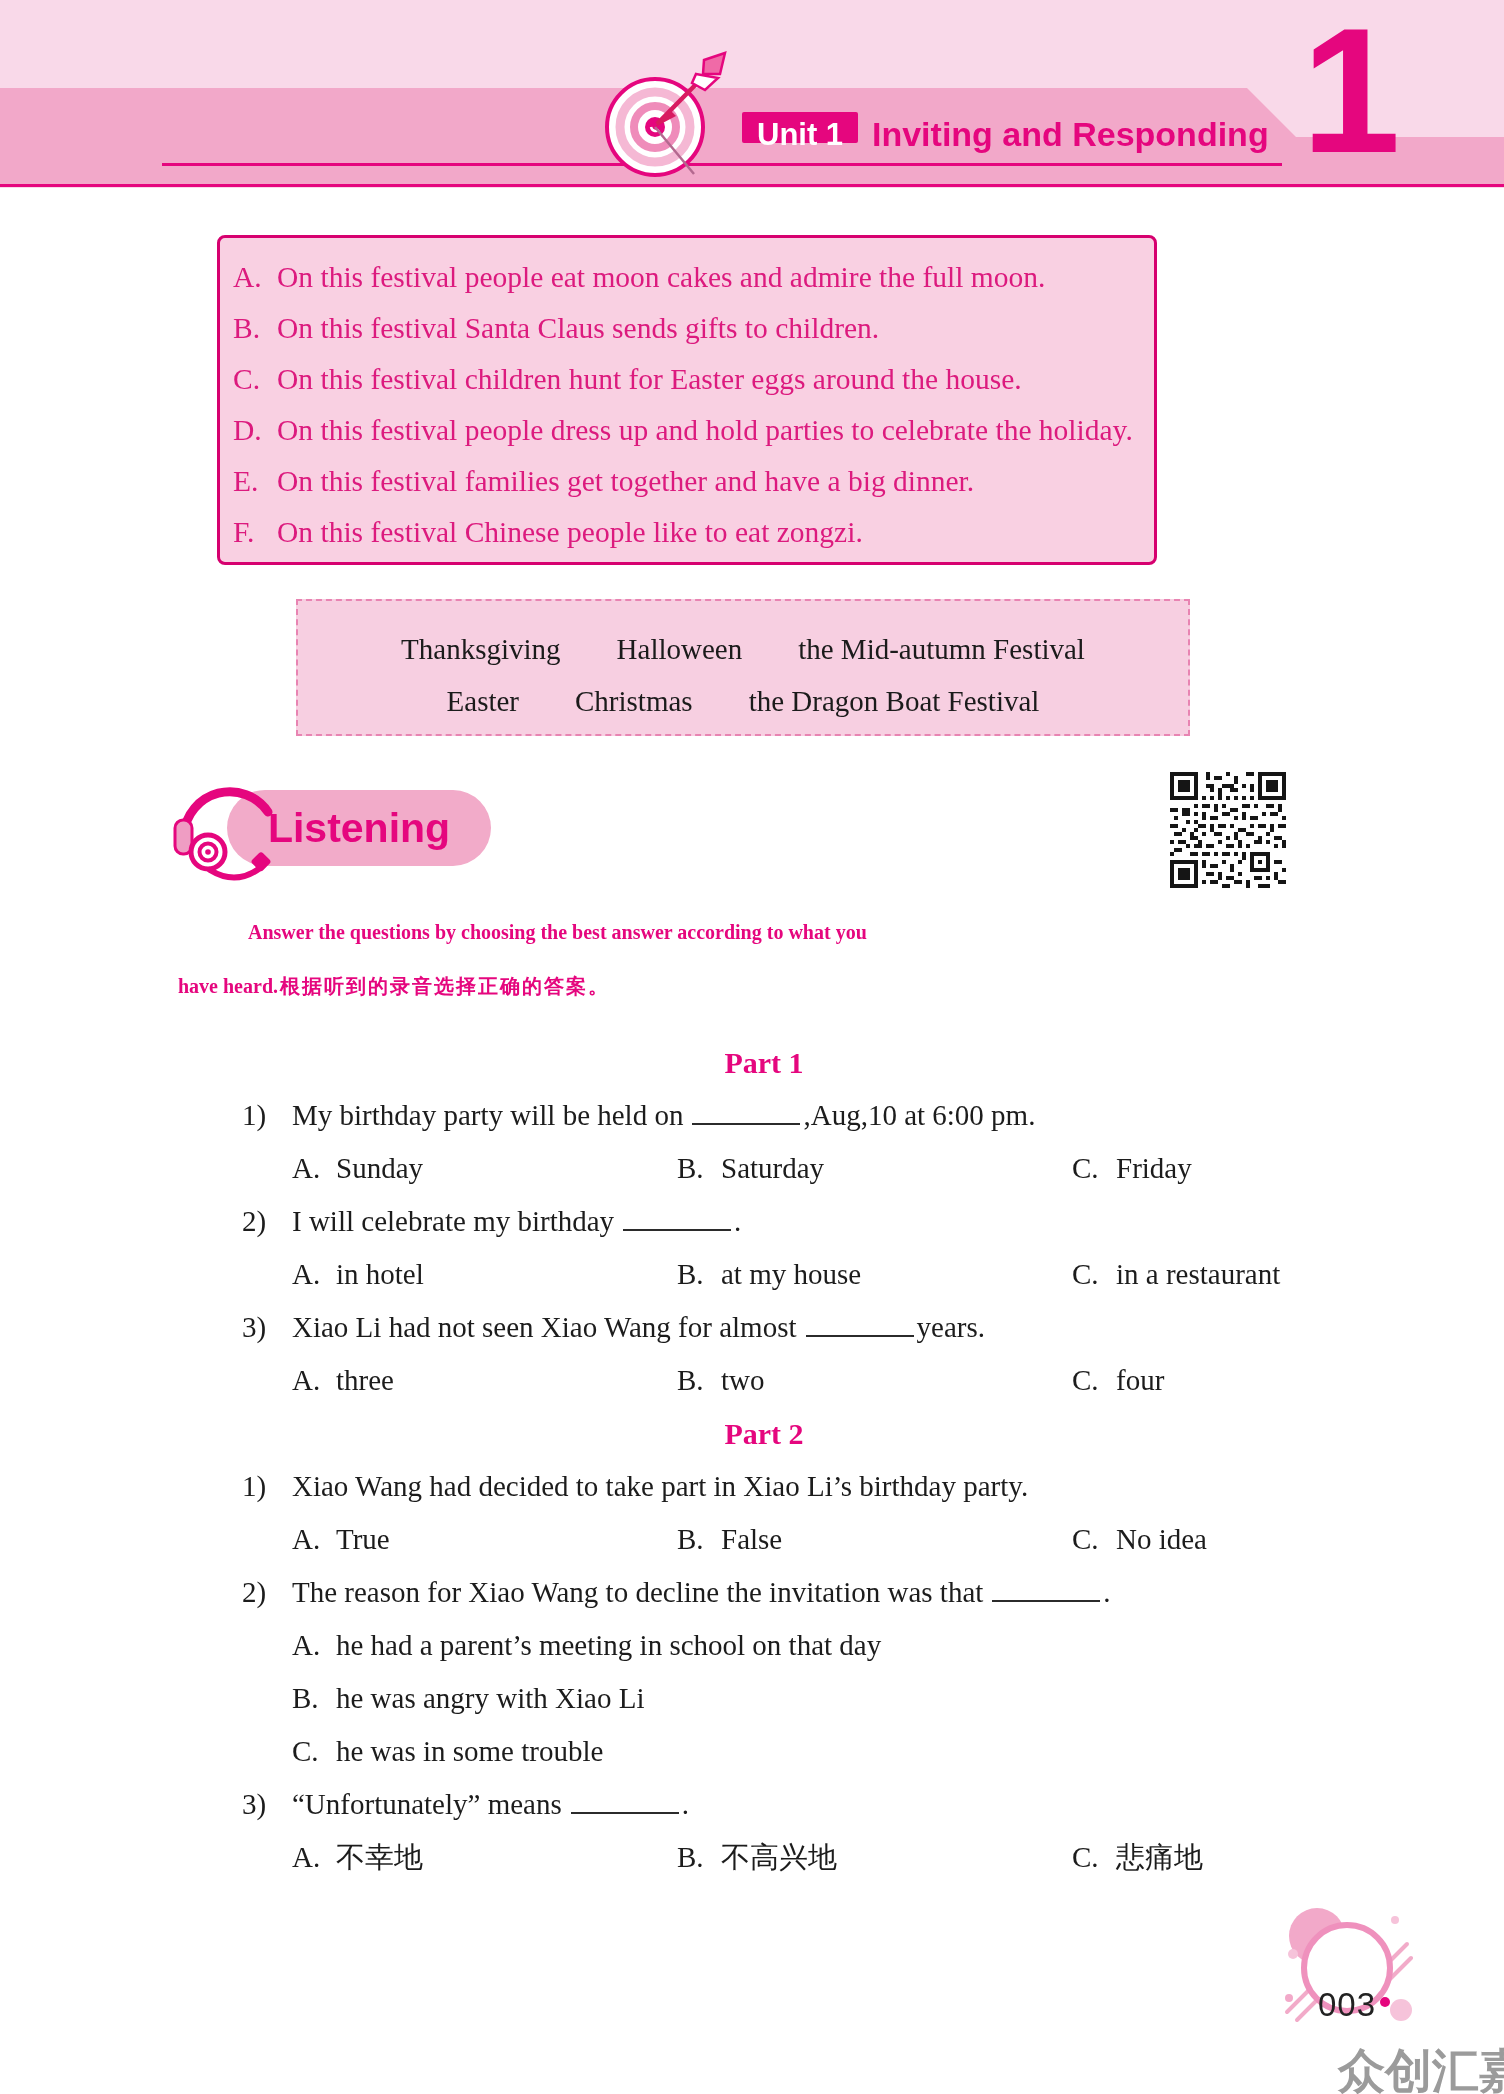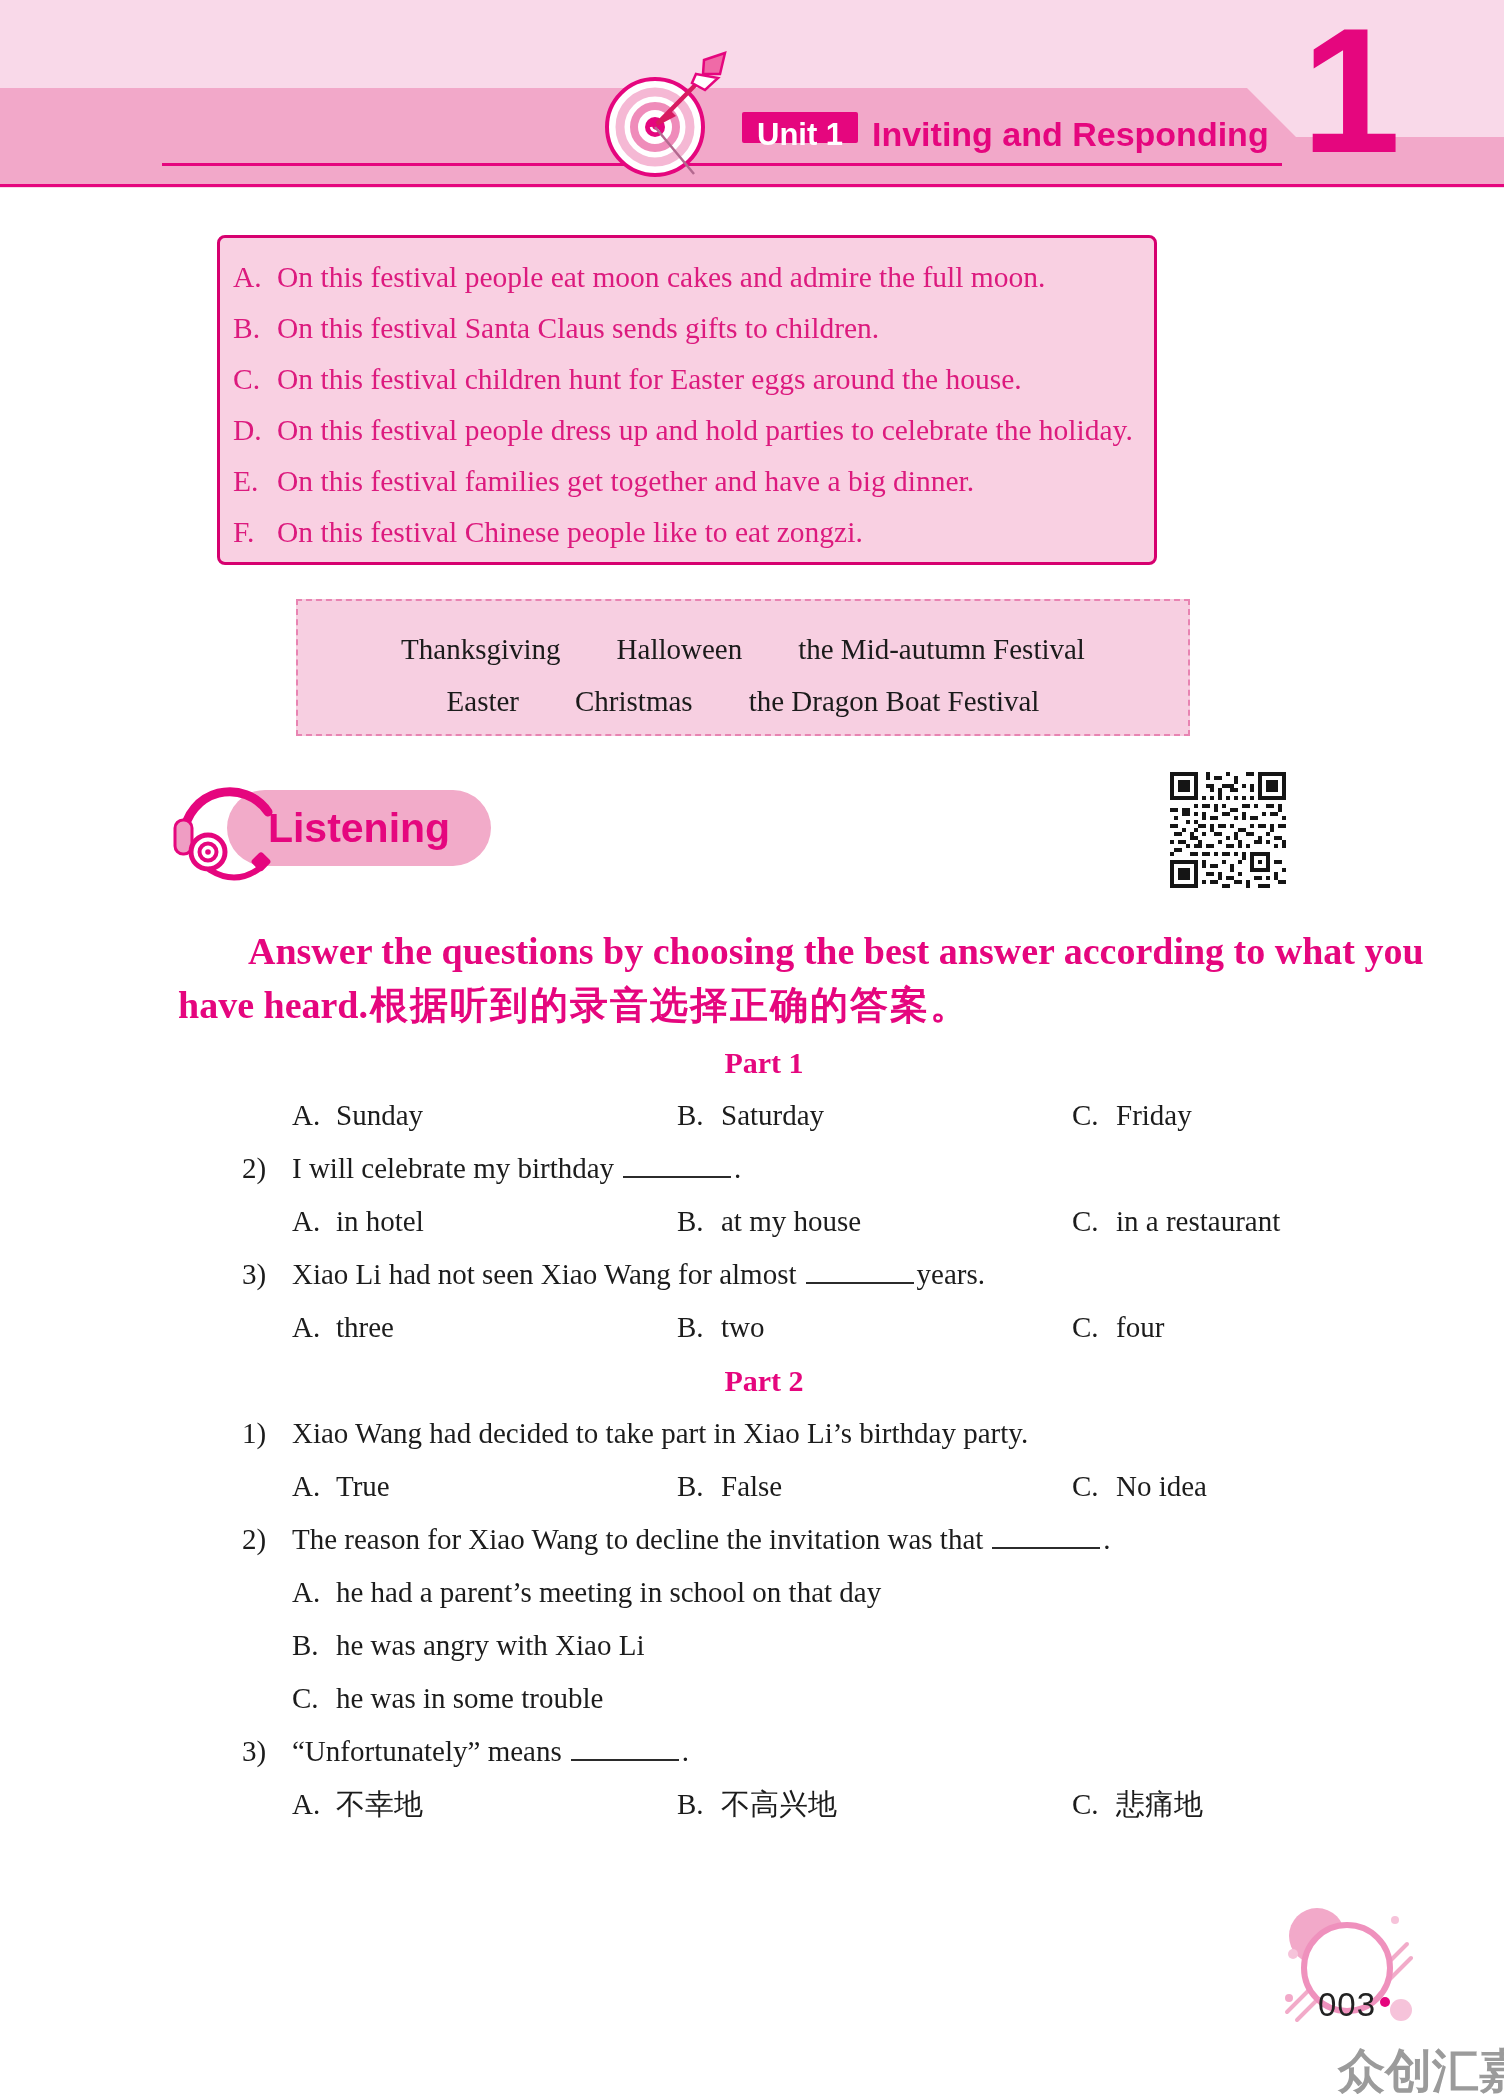--- a/index.html
+++ b/index.html
@@ -47,22 +47,22 @@
   
   .listen-pill { position:absolute; left:227px; top:790px; width:264px; height:76px;
                  background:#f2abc9; border-radius:40px; text-align:center; }
   .listen-pill span { font-family:"Liberation Sans", sans-serif; font-weight:bold;
                       font-size:41px; line-height:76px; color:#e5067e; }
   .headset { position:absolute; left:168px; top:760px; width:122px; height:124px; }
 
   .qr { position:absolute; left:1170px; top:772px; width:116px; height:116px; }
 
   
-  .instructions { position:absolute; left:178px; top:924px; width:1170px;
-                  font-weight:bold; color:#e5067e; font-size:38px; line-height:54px; }
+  .instructions { position:absolute; left:178px; top:905px; width:1170px;
+                  font-weight:bold; color:#e5067e; font-size:20px; line-height:54px; }
   .ins-line1 { text-indent:70px; white-space:nowrap; }
   .ins-line2 { white-space:nowrap; }
   .ins-line2 .zh { font-family:"Liberation Sans", sans-serif; margin-left:2px;
                    letter-spacing:2px; }
 
   
   .questions { position:absolute; left:242px; top:1036px; width:1160px;
                font-size:29px; line-height:53px; color:#1c1c1c; }
   .part-heading { width:1044px; text-align:center; color:#e5067e;
                   font-weight:bold; font-size:30px; }
@@ -184,20 +184,23 @@
     <div class="ins-line1">Answer the questions by choosing the best answer according to what you</div>
     <div class="ins-line2">
       <span>have heard.</span><span class="zh">根据听到的录音选择正确的答案。</span>
     </div>
   </div>
 
   <div class="questions">
 
     <div class="part-heading">Part 1</div>
 
+    <div class="q-line">
+      <span class="q-num">1)</span><span>My birthday party will be held on</span><span class="blank"></span><span>,Aug,10 at 6:00 pm.</span>
+    </div>
     <div class="opt-row">
       <div class="c1"><span class="o-label">A.</span><span>Sunday</span></div>
       <div class="c2"><span class="o-label">B.</span><span>Saturday</span></div>
       <div class="c3"><span class="o-label">C.</span><span>Friday</span></div>
     </div>
 
     <div class="q-line">
       <span class="q-num">2)</span><span>I will celebrate my birthday</span><span class="blank"></span><span>.</span>
     </div>
     <div class="opt-row">

